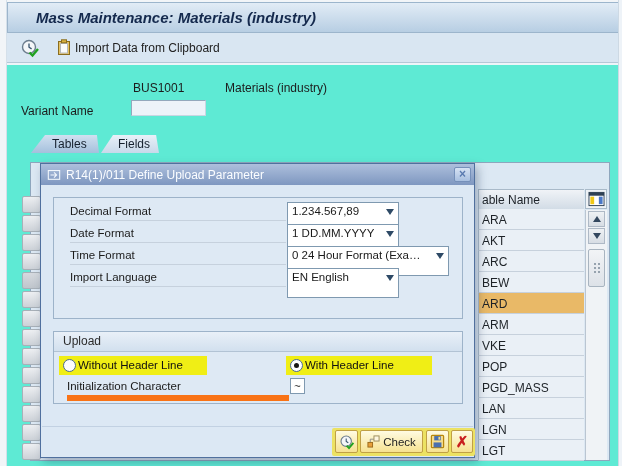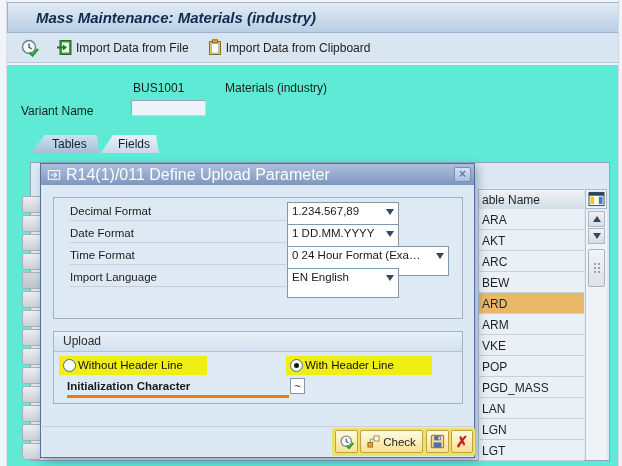--- a/index.html
+++ b/index.html
@@ -63,21 +63,21 @@
   
   .rowsel{position:absolute;left:22px;width:19px;height:17px;box-sizing:border-box;border:1px solid #a8b0b8;
      border-radius:2px;background:linear-gradient(#edeff2,#ccd1d7);}
   .rowsel.dark{background:linear-gradient(#d6dadf,#bfc5cc);}
 
   
   .dialog{position:absolute;left:40px;top:163px;width:435px;height:295px;background:#dce8f4;
      border:1px solid #50709e;box-shadow:3px 4px 9px rgba(35,55,85,.35);box-sizing:border-box;}
   .dlg-titlebar{position:absolute;left:0;top:0;right:0;height:21px;display:flex;align-items:center;
      background:linear-gradient(#adbfdc,#7e97c0);color:#fbfdff;}
-  .dlg-title{margin-left:5px;font-size:16px;text-align:right;}
+  .dlg-title{margin-left:5px;font-size:12px;text-align:right;}
   .dlg-close{position:absolute;right:3px;top:3px;width:17px;height:15px;border-radius:2px;
      background:linear-gradient(#d6e2f3,#a8bfe0);border:1px solid #7590ba;color:#5a7ab0;
      font-weight:bold;font-size:12px;line-height:13px;text-align:center;box-sizing:border-box;}
   .dlg-icon{margin-left:6px;display:flex;}
 
   
   .gbox{position:absolute;left:12px;right:11px;border:1px solid #9db3c9;background:#dee9f4;box-sizing:border-box;}
   .gbox-hd{height:19px;line-height:19px;background:linear-gradient(#e9f0f8,#d2e0ee);
      border-bottom:1px solid #b2c3d4;padding-left:9px;color:#2b2b2b;}
   .gbox-fmt{top:33px;height:122px;}
@@ -96,21 +96,21 @@
   
   .radio-row{position:absolute;left:0;right:0;top:24px;height:20px;}
   .hl{position:absolute;top:0;height:19px;background:var(--highlight-yellow,#f0ee15);}
   .hl1{left:5px;width:148px;} .hl2{left:232px;width:146px;}
   .radio{position:absolute;top:3px;width:11px;height:11px;border:1px solid #4a6a92;border-radius:50%;background:#fdfdfe;}
   .radio.sel::after{content:"";position:absolute;left:3px;top:3px;width:5px;height:5px;border-radius:50%;background:#161616;}
   .r1{left:9px;} .r2{left:236px;}
   .radio-lbl{position:absolute;top:3px;font-size:11.5px;color:#111;}
   .rl1{left:24px;} .rl2{left:251px;}
   .init-row{position:absolute;left:0;right:0;top:45px;height:20px;}
-  .init-lbl{position:absolute;left:13px;top:3px;width:222px;height:15px;border-bottom:3px solid #f97316;font-size:11.5px;font-weight:bold;}
+  .init-lbl{position:absolute;left:13px;top:3px;width:222px;height:15px;border-bottom:6px solid #f97316;font-size:11.5px;}
   .init-input{position:absolute;left:236px;top:1px;width:15px;height:16px;background:#fff;border:1px solid #7f99b0;
      box-sizing:border-box;text-align:center;font-size:11px;line-height:14px;}
 
   
   .dlg-sep{position:absolute;left:1px;right:1px;top:262px;border-top:1px solid #c2d1e2;}
   .ftr-hl{position:absolute;left:291px;top:264px;width:143px;height:28px;background:#ece263;border-radius:2px;}
   .fbtn{position:absolute;top:266px;height:23px;box-sizing:border-box;border:1px solid #c0a045;border-radius:2px;
      background:linear-gradient(#fffbe2,#f6e291);display:flex;align-items:center;justify-content:center;gap:3px;
      font-size:11.5px;color:#222;}
   .fb-exec{left:294px;width:23px;} .fb-check{left:319px;width:63px;} .fb-save{left:385px;width:23px;} .fb-cancel{left:410px;width:22px;}
@@ -127,29 +127,20 @@
     <span class="title">Mass Maintenance: Materials (industry)</span>
   </div>
 
   <div class="toolbar">
     <div class="tb-icon-btn">
       <svg width="20" height="20" viewBox="0 0 20 20">
         <circle cx="9" cy="9" r="6.5" fill="#f4f6f8" stroke="#6b7c8d" stroke-width="1.4"></circle>
         <path d="M9 5.5v3.7l2.6 1.7" stroke="#34506c" stroke-width="1.3" fill="none"></path>
         <path d="M9.5 14.5l3 3 5.5-6.5" stroke="#21a121" stroke-width="2.4" fill="none"></path>
       </svg>
-    </div>
-    <div class="tb-btn">
-      <svg width="17" height="17" viewBox="0 0 17 17">
-        <rect x="4" y="1.5" width="11" height="14" fill="#3f9e3f" stroke="#1f6a1f"></rect>
-        <rect x="6" y="3.5" width="7" height="10" fill="#eef7ee"></rect>
-        <path d="M1 8.5h7" stroke="#1f7a1f" stroke-width="2"></path>
-        <path d="M7 5.5l4 3-4 3z" fill="#1f7a1f"></path>
-      </svg>
-      <span>Import Data from File</span>
     </div>
     <div class="tb-btn">
       <svg width="16" height="17" viewBox="0 0 16 17">
         <rect x="2.5" y="2.5" width="11" height="13" fill="#e6c363" stroke="#8a6d1f"></rect>
         <rect x="4.5" y="4.5" width="7" height="9.5" fill="#fbfcfd" stroke="#b5b9bd"></rect>
         <rect x="5.5" y="0.8" width="5" height="3" fill="#d9b13f" stroke="#8a6d1f"></rect>
       </svg>
       <span>Import Data from Clipboard</span>
     </div>
   </div>

